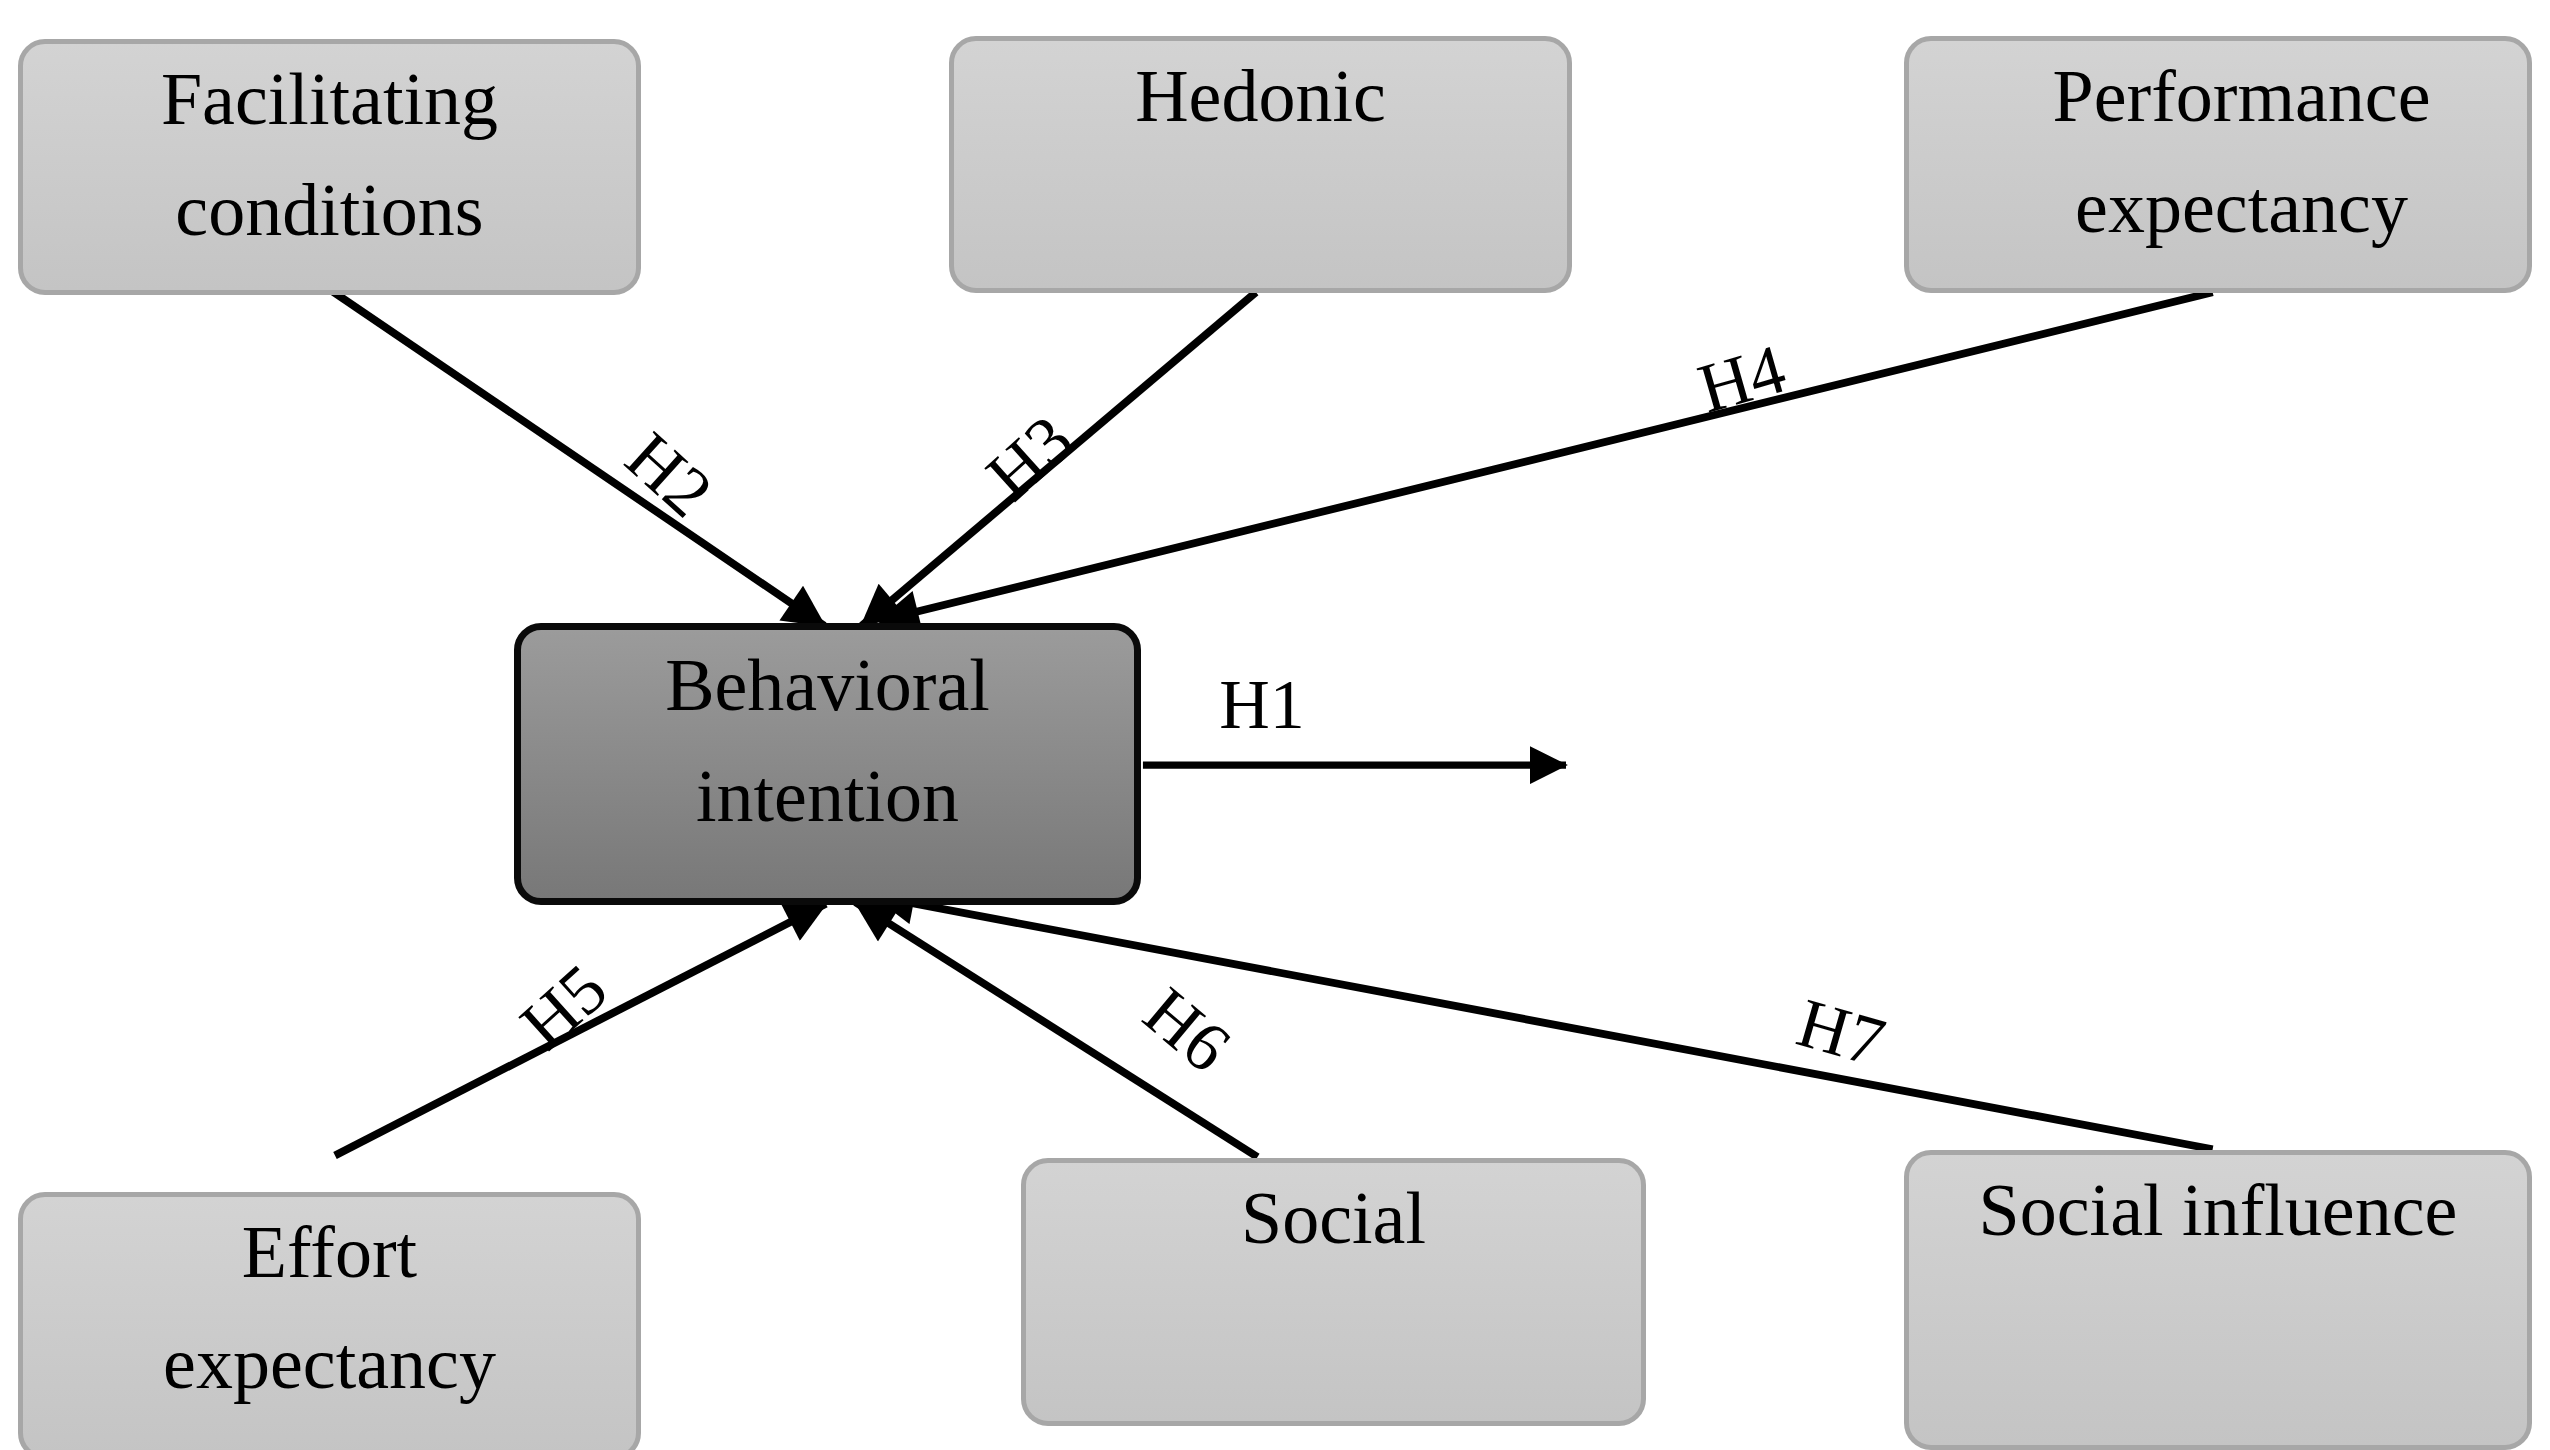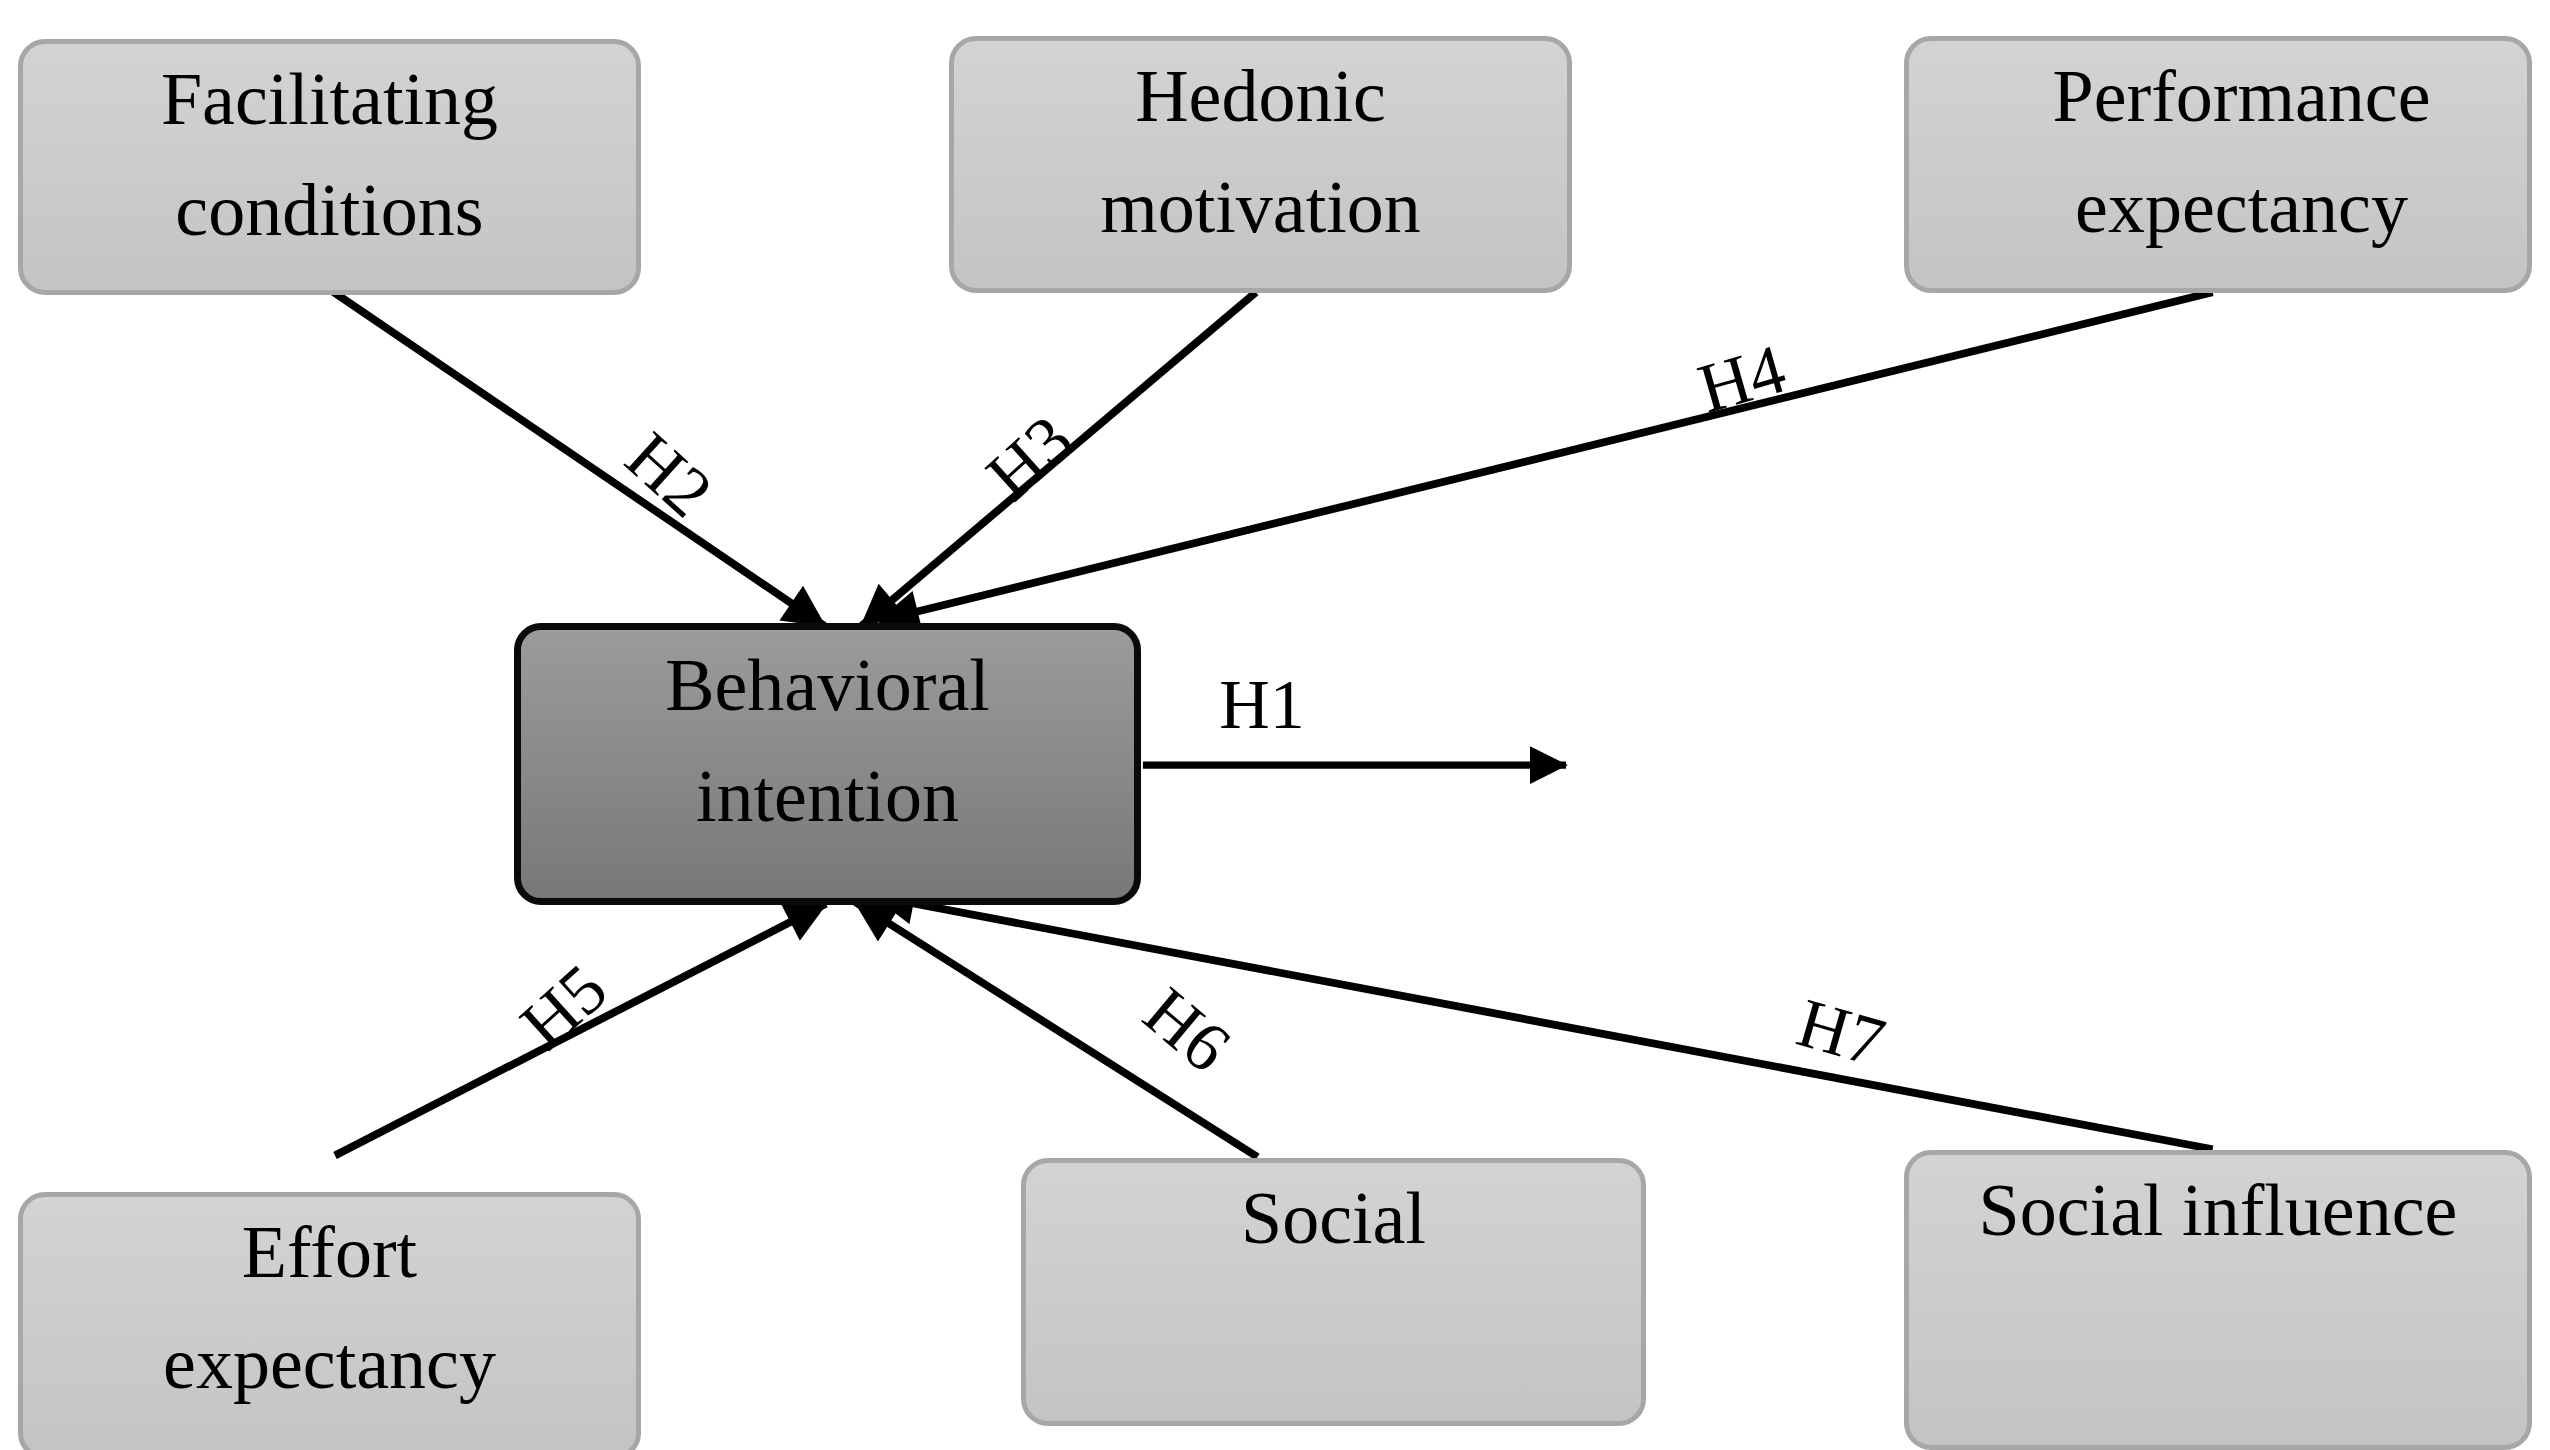--- a/index.html
+++ b/index.html
@@ -76,21 +76,20 @@
     <line x1="1614" y1="1485" x2="1098" y2="1158" stroke="#000000" stroke-width="10" marker-end="url(#arrowhead)"></line>
     <line x1="2840" y1="1475" x2="1122" y2="1150" stroke="#000000" stroke-width="10" marker-end="url(#arrowhead)"></line>
   </svg>
 
   <div class="node light" style="left:18px; top:39px; width:623px; height:256px;">
     <span class="ln">Facilitating</span>
     <span class="ln">conditions</span>
   </div>
   <div class="node light" style="left:949px; top:36px; width:623px; height:257px;">
     <span class="ln">Hedonic</span>
-    <span class="ln">motivation</span>
   </div>
   <div class="node light" style="left:1904px; top:36px; width:628px; height:257px;padding-left:47px;">
     <span class="ln">Performance</span>
     <span class="ln">expectancy</span>
   </div>
 
   <div class="node dark" style="left:514px; top:623px; width:627px; height:282px;">
     <span class="ln">Behavioral</span>
     <span class="ln">intention</span>
   </div>

